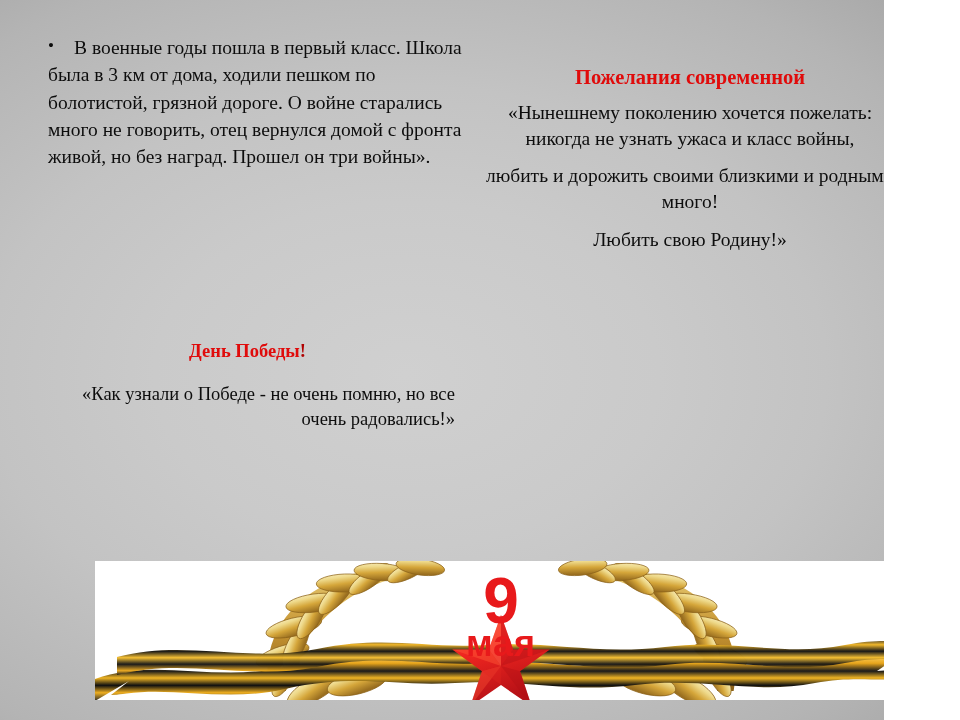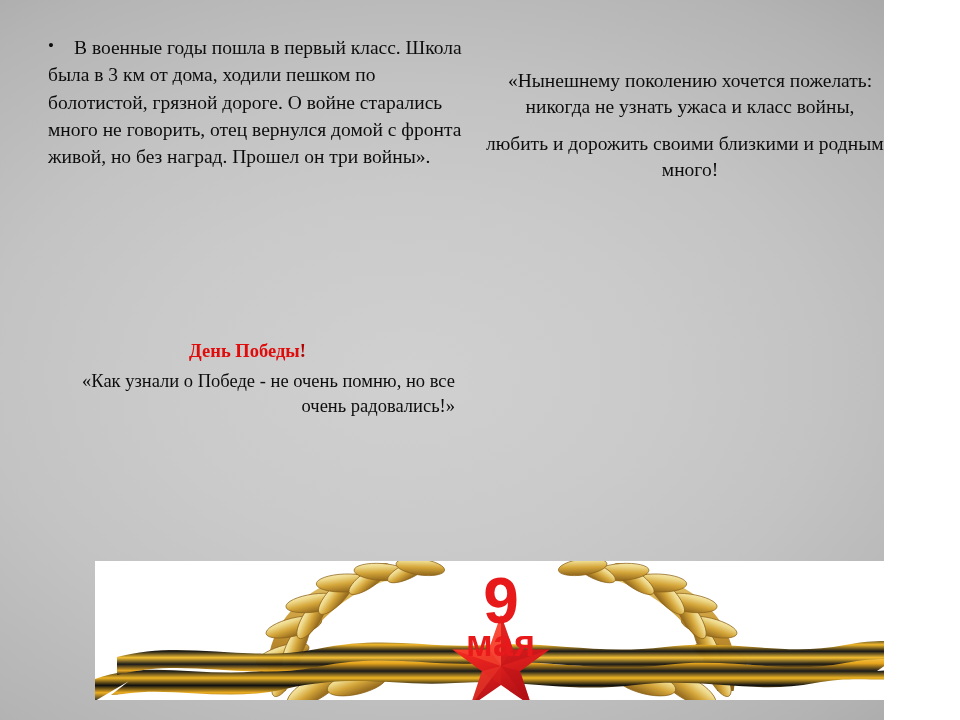--- a/index.html
+++ b/index.html
@@ -74,21 +74,21 @@
     position: absolute;
     left: 40px;
     top: 341px;
     width: 415px;
     text-align: center;
   }
   #victory-block .vd-heading {
     color: #E00B0B;
     font-weight: bold;
     font-size: 18.5px;
-    margin: 0 0 7px 0;
+    margin: 0 0 20px 0;
   }
   #victory-block .vd-heading .excl {
     color: #B00000;
   }
   #victory-block .vd-quote {
     margin: 0;
     color: #0d0d0d;
     font-size: 18.5px;
     line-height: 1.33;
     text-align: right;
@@ -113,23 +113,25 @@
 <body>
 
 <div id="slide">
 
   <div id="left-block">
     <span class="bullet-dot">•</span><span>В военные годы пошла в первый класс. Школа была в 3 км от дома, ходили пешком по болотистой, грязной дороге. О войне старались  много не говорить, отец вернулся домой с фронта живой, но без наград. Прошел он три войны».</span>
   </div>
 
   <div id="right-block">
     <div class="heading">
+      <div>Пожелания современной</div>
     </div>
     <p class="para-pad">«Нынешнему поколению хочется пожелать: никогда не узнать ужаса и класс войны,</p>
     <p>любить и дорожить своими близкими и родными много!</p>
+    <p>Любить свою Родину!»</p>
   </div>
 
   <div id="victory-block">
     <div class="vd-heading"><span>День Победы</span><span class="excl">!</span></div>
     <p class="vd-quote">«Как узнали  о Победе - не очень помню, но все очень радовались!»</p>
   </div>
 
   <div id="banner">
     <svg viewBox="0 0 813 139" preserveAspectRatio="none">
       <defs>

